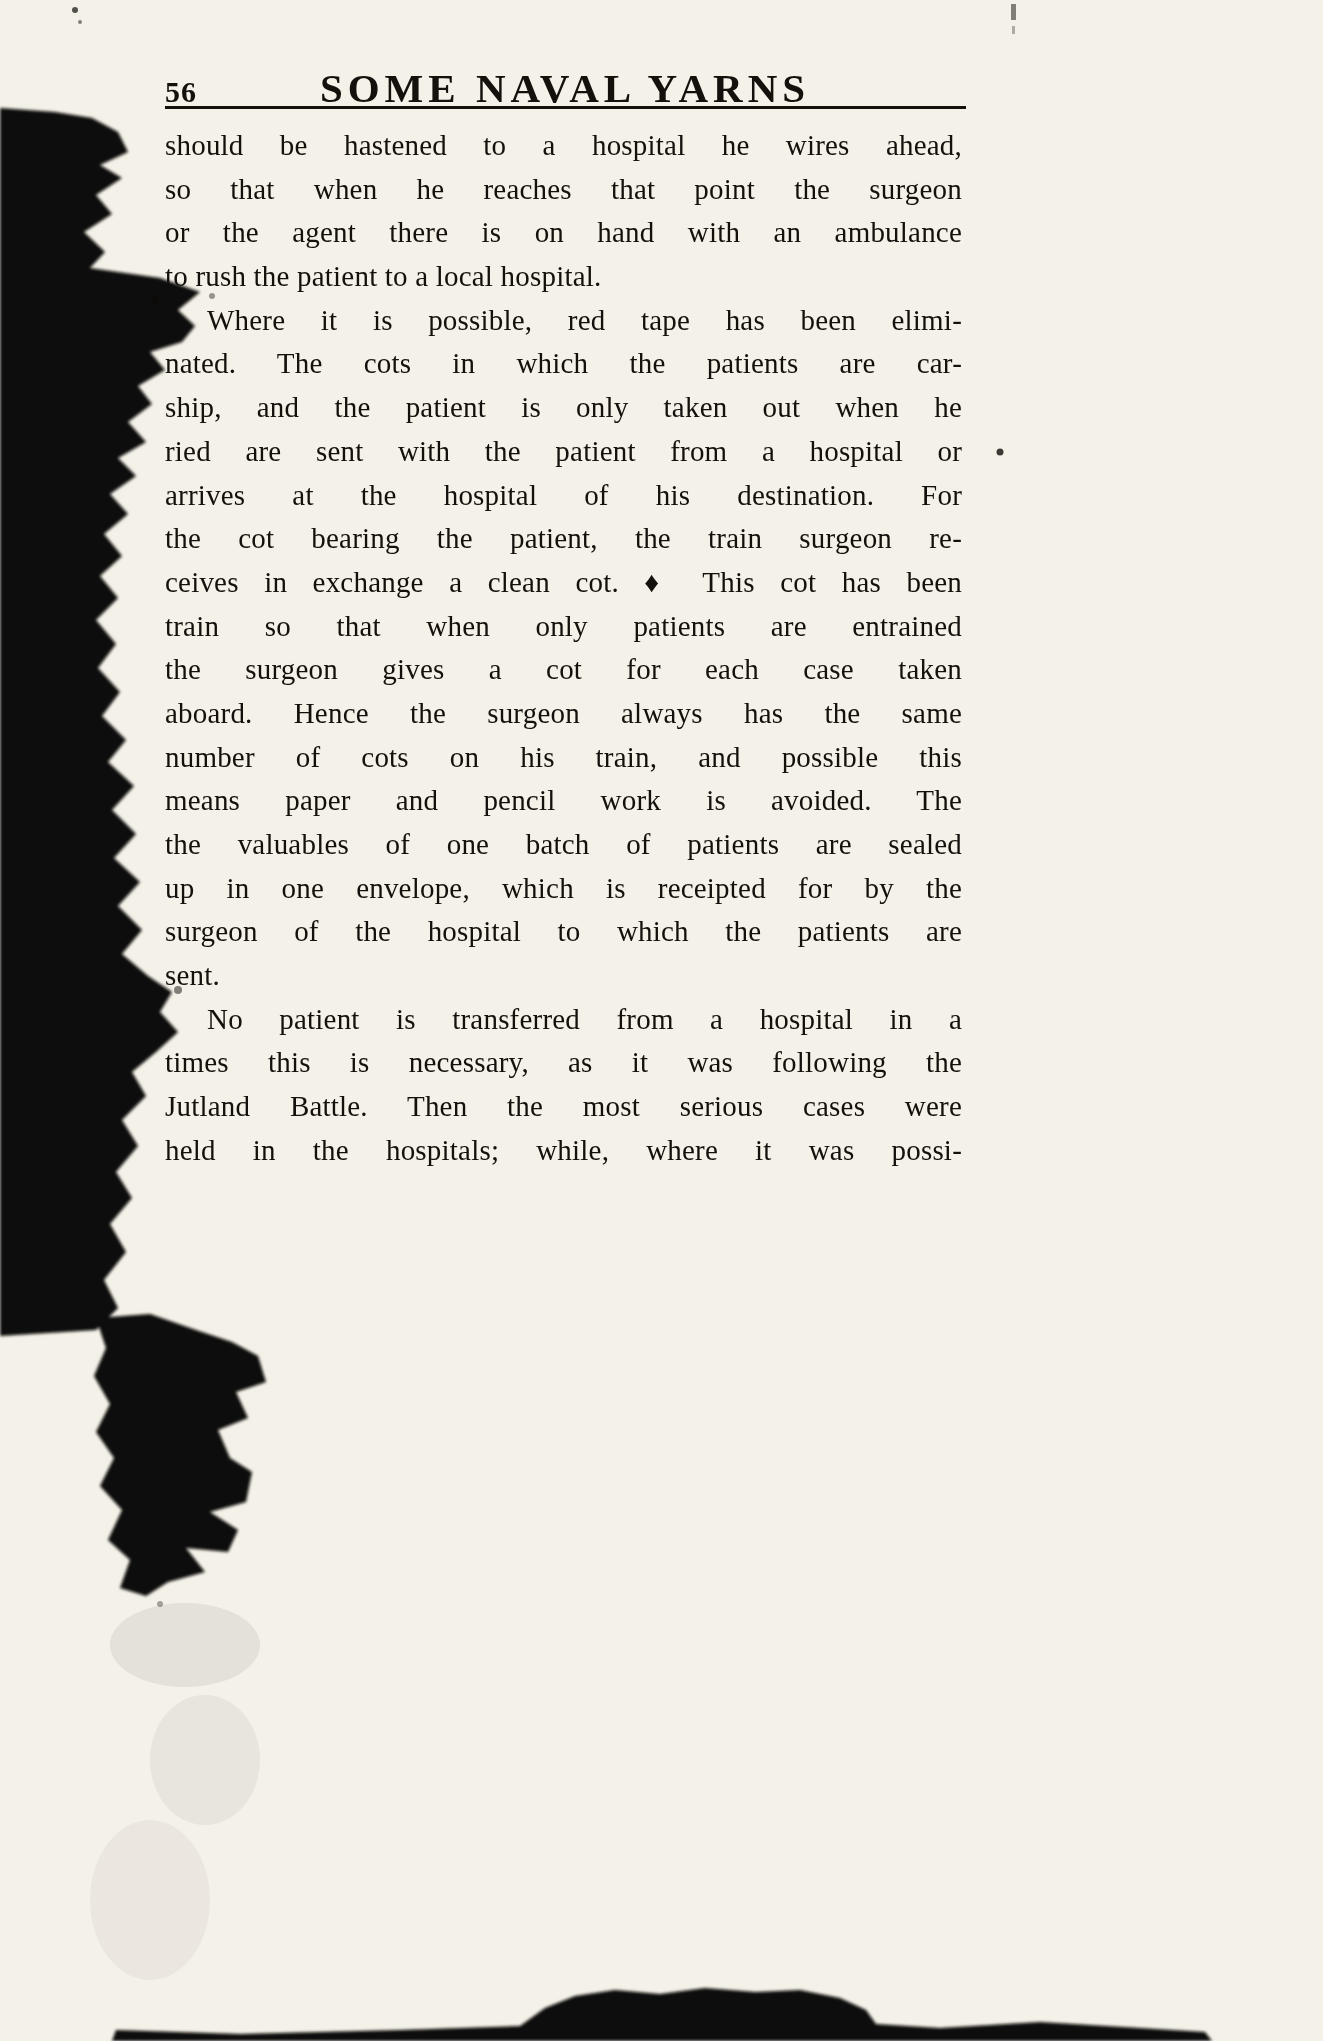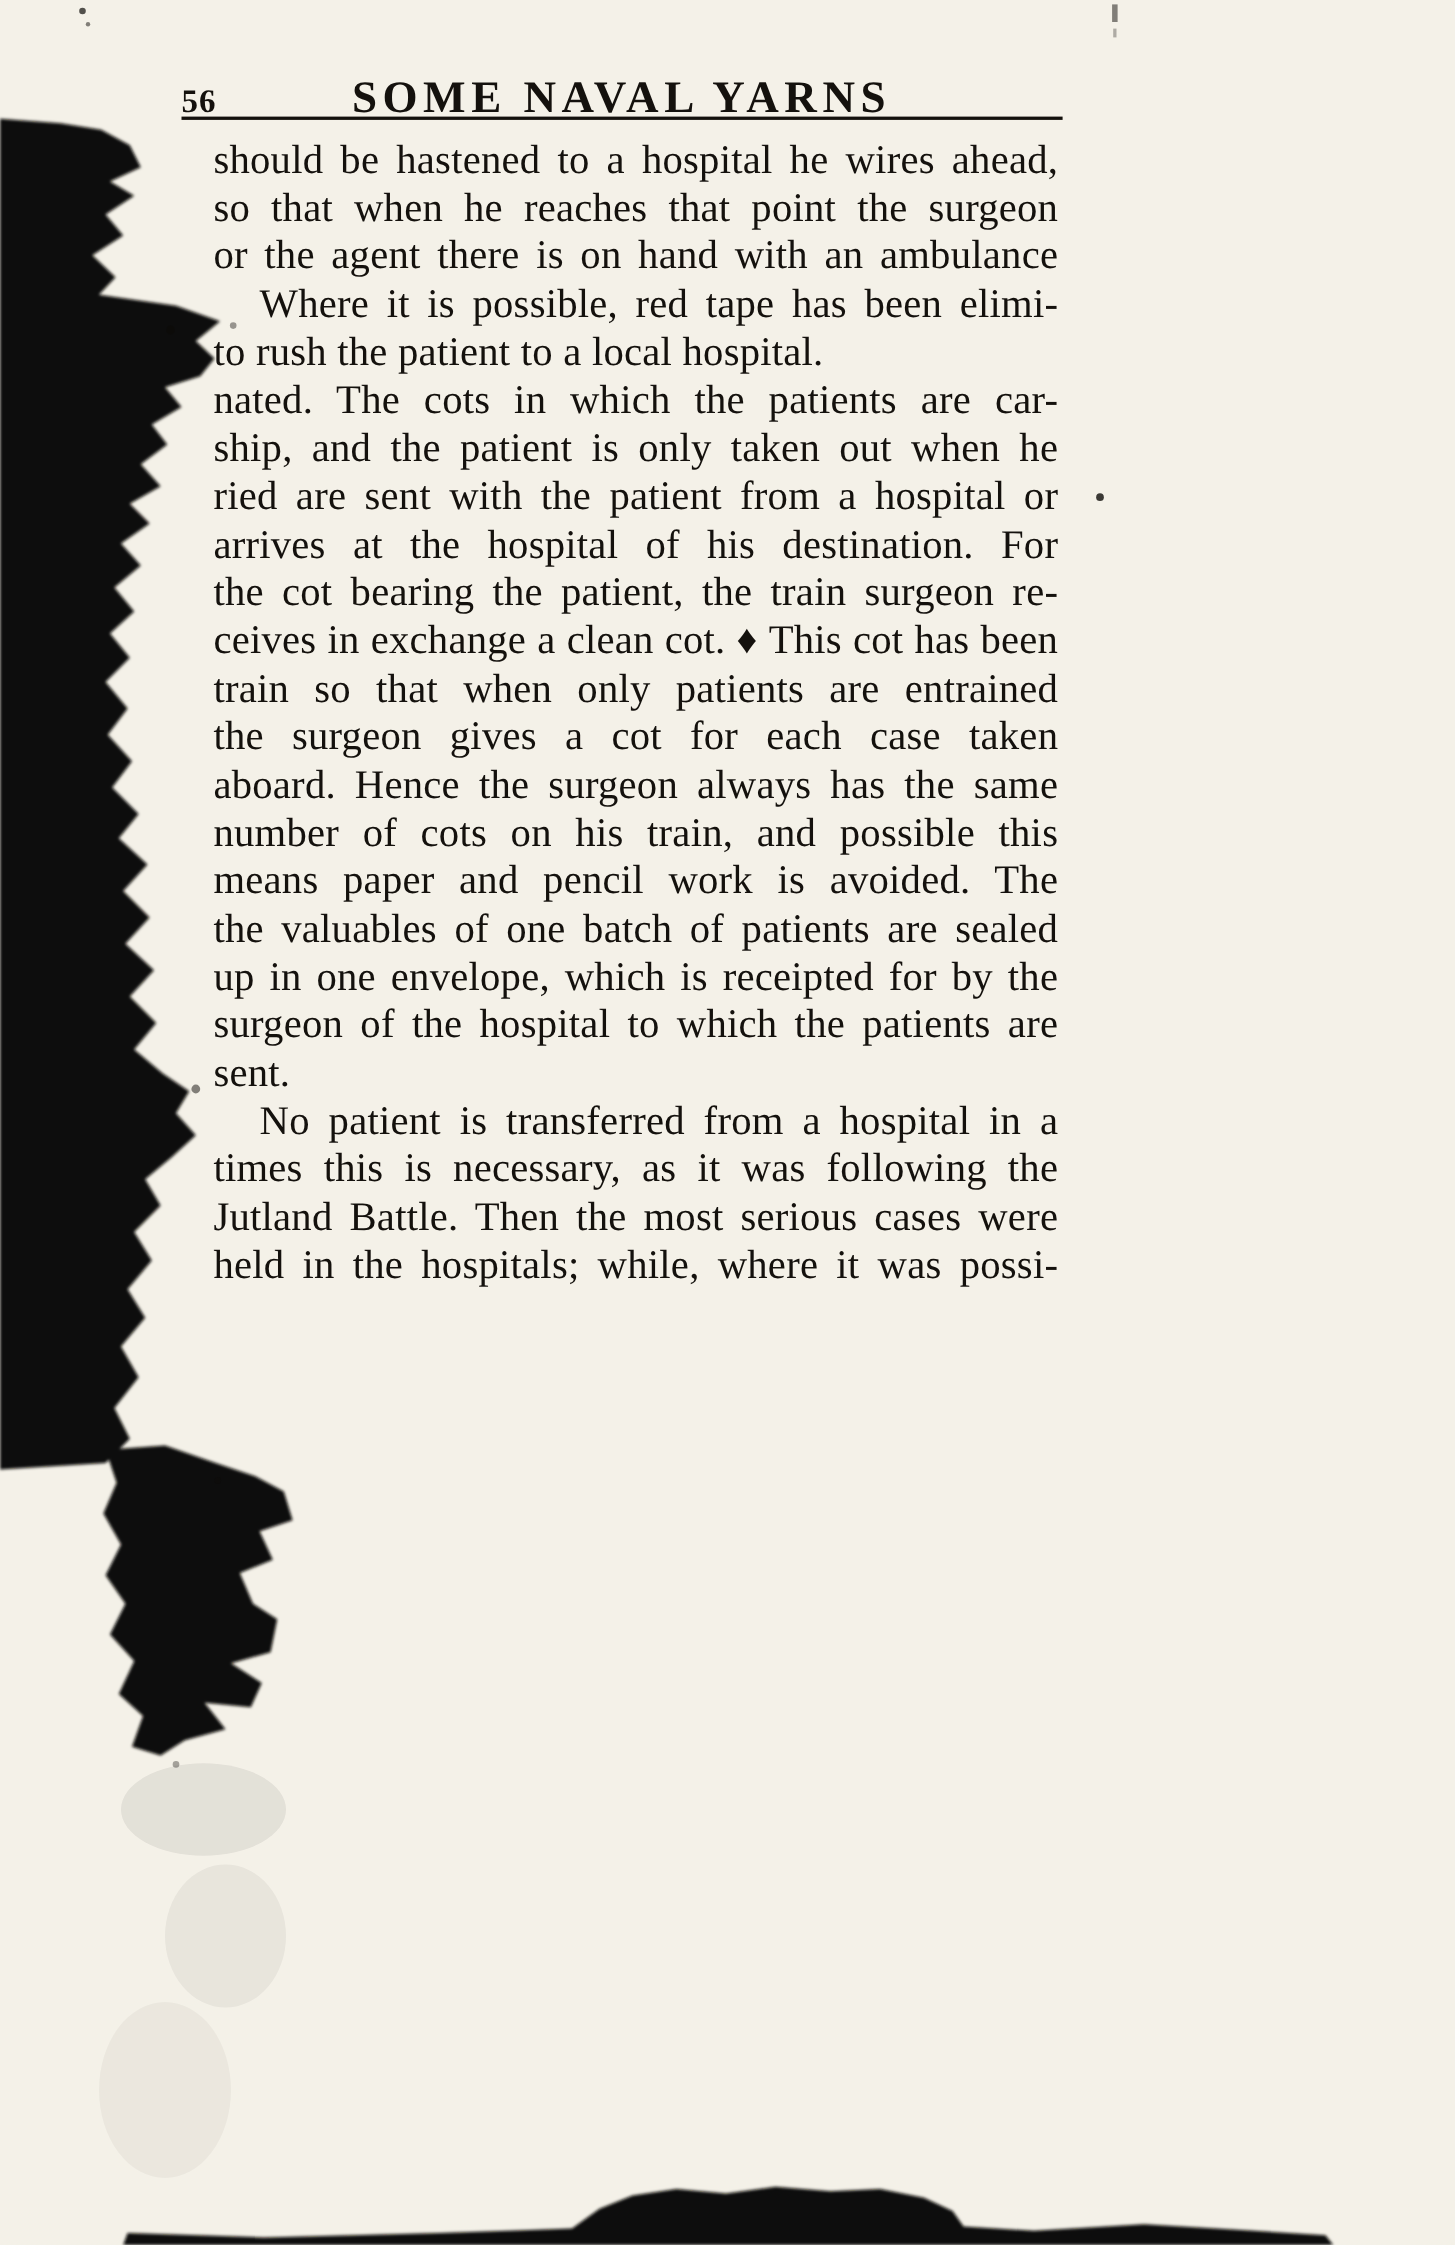--- a/index.html
+++ b/index.html
@@ -32,28 +32,27 @@
   }
   .rule{
     position:absolute;left:165px;top:106px;width:801px;height:3px;
     background:var(--ink);
   }
   
   .text-block{
     position:absolute;left:165px;top:124px;width:797px;
   }
   .line{
-    font-size:37px;
+    font-size:29px;
     height:43.7px;line-height:43.7px;
     letter-spacing:0.2px;
     text-align:justify;
     text-align-last:justify;
     text-justify:inter-word;
     white-space:normal;
-    margin-left:29px;
   }
   .line.flush{text-align-last:left;}
   .line.indent{padding-left:42px;}
   
   .artifacts{
     position:absolute;left:0;top:0;width:1323px;height:2041px;
     pointer-events:none;
   }
 </style>
 </head>
@@ -64,22 +63,22 @@
   <div class="header">
     <span class="pagenum">56</span>
     <span class="title">SOME NAVAL YARNS</span>
   </div>
   <div class="rule"></div>
 
   <div class="text-block">
       <div class="line">should be hastened to a hospital he wires ahead,</div>
       <div class="line">so that when he reaches that point the surgeon</div>
       <div class="line">or the agent there is on hand with an ambulance</div>
+      <div class="line flush">to rush the patient to a local hospital.</div>
       <div class="line indent">Where it is possible, red tape has been elimi-</div>
-      <div class="line flush">to rush the patient to a local hospital.</div>
       <div class="line">nated. The cots in which the patients are car-</div>
       <div class="line">ship, and the patient is only taken out when he</div>
       <div class="line">ried are sent with the patient from a hospital or</div>
       <div class="line">arrives at the hospital of his destination. For</div>
       <div class="line">the cot bearing the patient, the train surgeon re-</div>
       <div class="line">ceives in exchange a clean cot. ♦ This cot has been</div>
       <div class="line">train so that when only patients are entrained</div>
       <div class="line">the surgeon gives a cot for each case taken</div>
       <div class="line">aboard. Hence the surgeon always has the same</div>
       <div class="line">number of cots on his train, and possible this</div>

